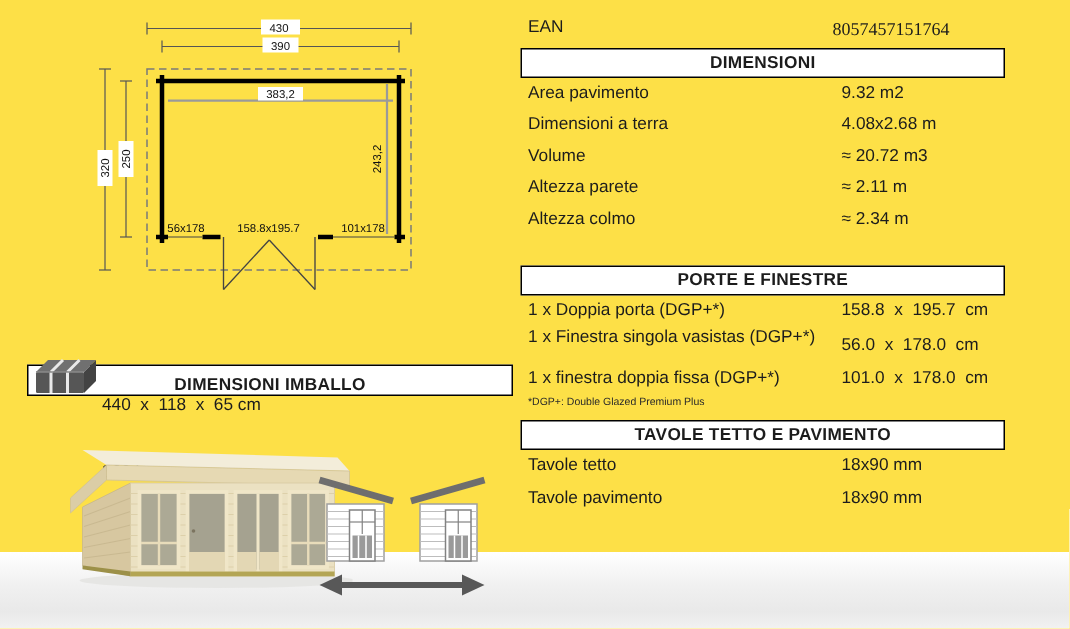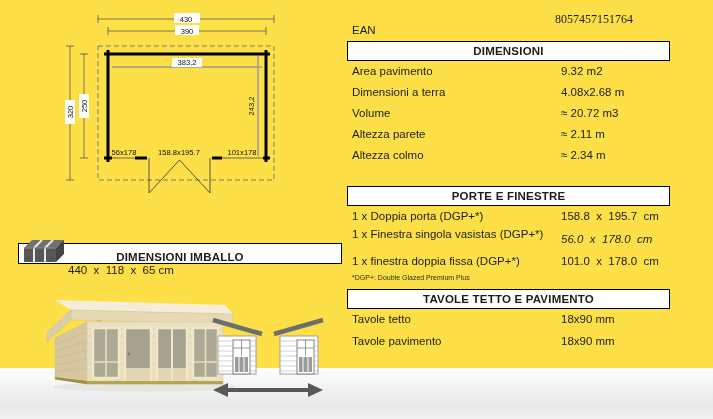--- a/index.html
+++ b/index.html
@@ -15,32 +15,32 @@
     border:1.6px solid #000;background:#fff;display:flex;align-items:flex-end;justify-content:center;
     font-weight:bold;font-size:11.5px;letter-spacing:.2px;margin-top:37px;}
   .pack-row{position:absolute;left:20px;top:233px;display:flex;align-items:flex-start;}
   .pack-icon{width:48px;height:32px;margin-top:3px;}
   .pack-text{margin-left:0;font-size:11.5px;line-height:15px;white-space:pre;}
   .shed-svg{position:absolute;left:45px;top:286px;width:190px;height:108px;}
   .dir-svg{position:absolute;left:212px;top:310px;width:112px;height:94px;}
   
   .right-col{position:absolute;left:347px;top:0;width:323px;}
   .ean-row{display:flex;padding:12px 0 5px 5px;font-size:11.5px;}
-  .ean-row .lbl{width:203px;flex:none;margin-top:12px;}
+  .ean-row .lbl{width:203px;flex:none;}
   .ean-row .val{font-family:"Liberation Serif",serif;font-size:12px;}
   .hdr-box{border:1.6px solid #000;height:18px;display:flex;align-items:center;justify-content:center;
     font-weight:bold;font-size:11.5px;background:#fff;letter-spacing:.2px;}
   .rows{margin-top:4px;}
   .row{display:flex;align-items:flex-start;padding-left:5px;font-size:11.5px;line-height:13px;}
   .row .lbl{width:203px;flex:none;padding-right:6px;}
   .row .val{white-space:pre;}
   .rows-dim .row{height:21px;}
   .rows-pf .row1{height:18px;}
   .rows-pf .row2{min-height:27px;}
-  .rows-pf .row2 .val{padding-top:5px;font-style:italic;}
+  .rows-pf .row2 .val{padding-top:5px;}
   .rows-pf .row3{height:18px;}
   .footnote{padding-left:5px;font-size:7px;color:#2a2a2a;margin-top:1px;}
   .gap-pf{margin-top:16px;}
   .gap-tv{margin-top:8px;}
   .rows-tv .row{height:22px;}
 </style>
 </head>
 <body>
 
 <div class="page">

